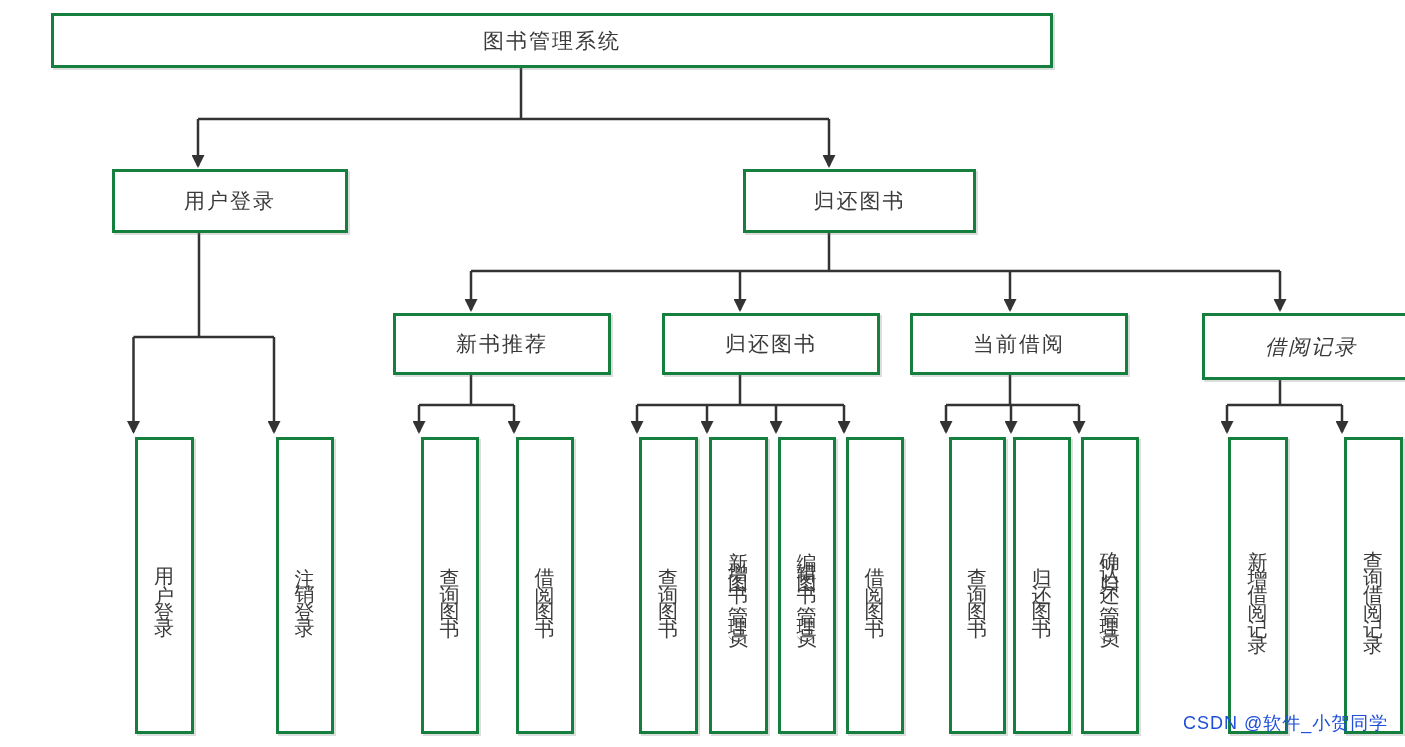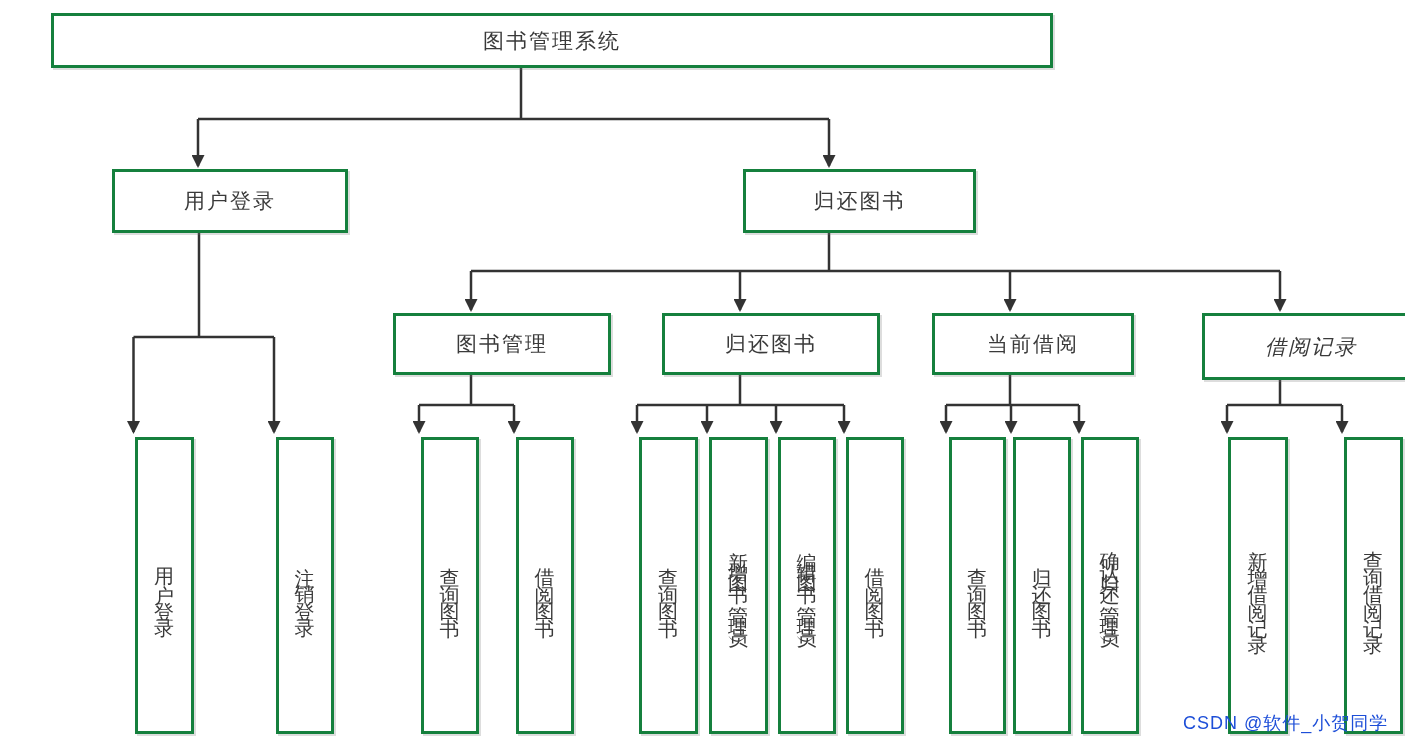--- a/index.html
+++ b/index.html
@@ -105,23 +105,23 @@
       <line x1="1227" y1="405" x2="1227" y2="432" marker-end="url(#arw)"></line>
       <line x1="1342" y1="405" x2="1342" y2="432" marker-end="url(#arw)"></line>
     </g>
   </svg>
 
   <div class="node hnode root" style="left:20px; top:13px; width:1002px; height:55px;">图书管理系统</div>
 
   <div class="node hnode" style="left:81px; top:169px; width:236px; height:64px;">用户登录</div>
   <div class="node hnode" style="left:712px; top:169px; width:233px; height:64px;">归还图书</div>
 
-  <div class="node hnode" style="left:362px; top:313px; width:218px; height:62px;">图书管理</div>
+  <div class="node hnode" style="left:362px; top:313px; width:218px; height:62px;">新书推荐</div>
   <div class="node hnode" style="left:631px; top:313px; width:218px; height:62px;">归还图书</div>
-  <div class="node hnode" style="left:901px; top:313px; width:202px; height:62px;text-align:center;">当前借阅</div>
+  <div class="node hnode" style="left:879px; top:313px; width:218px; height:62px;text-align:center;">当前借阅</div>
   <div class="node hnode" style="left:1171px; top:313px; width:218px; height:67px;font-style:italic;">借阅记录</div>
 
   <div class="node vnode" style="left:104px; top:437px; width:59px; height:297px;">用户登录</div>
   <div class="node vnode" style="left:245px; top:437px; width:58px; height:297px;">注销登录</div>
 
   <div class="node vnode" style="left:390px; top:437px; width:58px; height:297px;">查询图书</div>
   <div class="node vnode" style="left:485px; top:437px; width:58px; height:297px;">借阅图书</div>
 
   <div class="node vnode" style="left:608px; top:437px; width:59px; height:297px;">查询图书</div>
   <div class="node vnode tight" style="left:678px; top:437px; width:59px; height:297px;">新增图书（管理员）</div>

